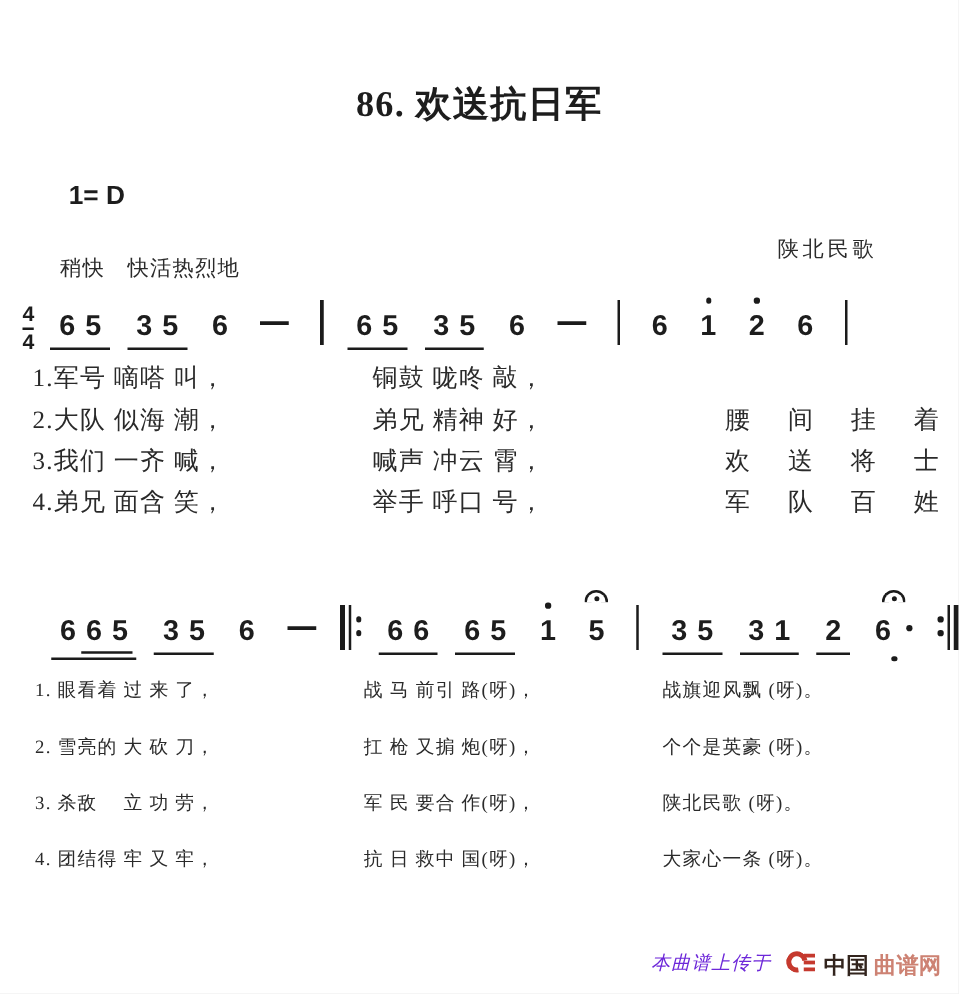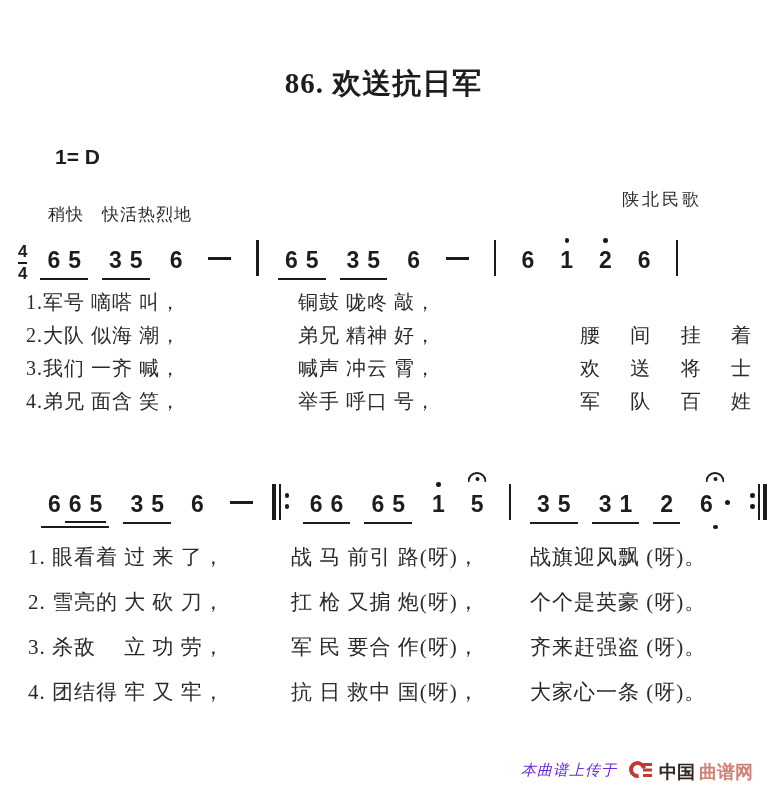--- a/index.html
+++ b/index.html
@@ -53,21 +53,21 @@
   .ts-d{border-top:2px solid #1b1b1b;padding-top:1px;}
 
   
   .lyrics{position:absolute;left:0;right:0;color:#2a2a2a;}
   .sec1{top:289px;}
   .sec2{top:543px;}
   .lyr-row{position:relative;}
   .sec1 .lyr-row{height:33px;}
   .sec2 .lyr-row{height:45px;}
   .lyr{position:absolute;top:0;font-size:20px;letter-spacing:1px;white-space:nowrap;}
-  .sec2 .lyr{font-size:21px;}
+  .sec2 .lyr{font-size:15px;}
   .sec1 .lc1{left:26px;text-align:right;}
   .sec1 .lc2{left:298px;}
   .sec1 .lc3{left:580px;width:172px;text-align:justify;text-align-last:justify;white-space:normal;}
   .sec2 .lc1{left:28px;}
   .sec2 .lc2{left:291px;}
   .sec2 .lc3{left:530px;}
 
   
   .footer{position:absolute;top:760px;left:0;right:14px;height:28px;text-align:right;white-space:nowrap;}
   .upload-text{font-size:15px;color:#6d28d9;vertical-align:4px;letter-spacing:1px;font-style:italic;}
@@ -122,21 +122,21 @@
       <span class="lyr lc3">战旗迎风飘 (呀)。</span>
     </div>
     <div class="lyr-row">
       <span class="lyr lc1">2. 雪亮的 大 砍 刀，</span>
       <span class="lyr lc2">扛 枪 又掮 炮(呀)，</span>
       <span class="lyr lc3">个个是英豪 (呀)。</span>
     </div>
     <div class="lyr-row">
       <span class="lyr lc1">3. 杀敌　 立 功 劳，</span>
       <span class="lyr lc2">军 民 要合 作(呀)，</span>
-      <span class="lyr lc3">齐来赶强盗 (呀)。</span>
+      <span class="lyr lc3">陕北民歌 (呀)。</span>
     </div>
     <div class="lyr-row">
       <span class="lyr lc1">4. 团结得 牢 又 牢，</span>
       <span class="lyr lc2">抗 日 救中 国(呀)，</span>
       <span class="lyr lc3">大家心一条 (呀)。</span>
     </div>
   </div>
 
   <div class="footer">
     <span class="upload-text">本曲谱上传于</span>

